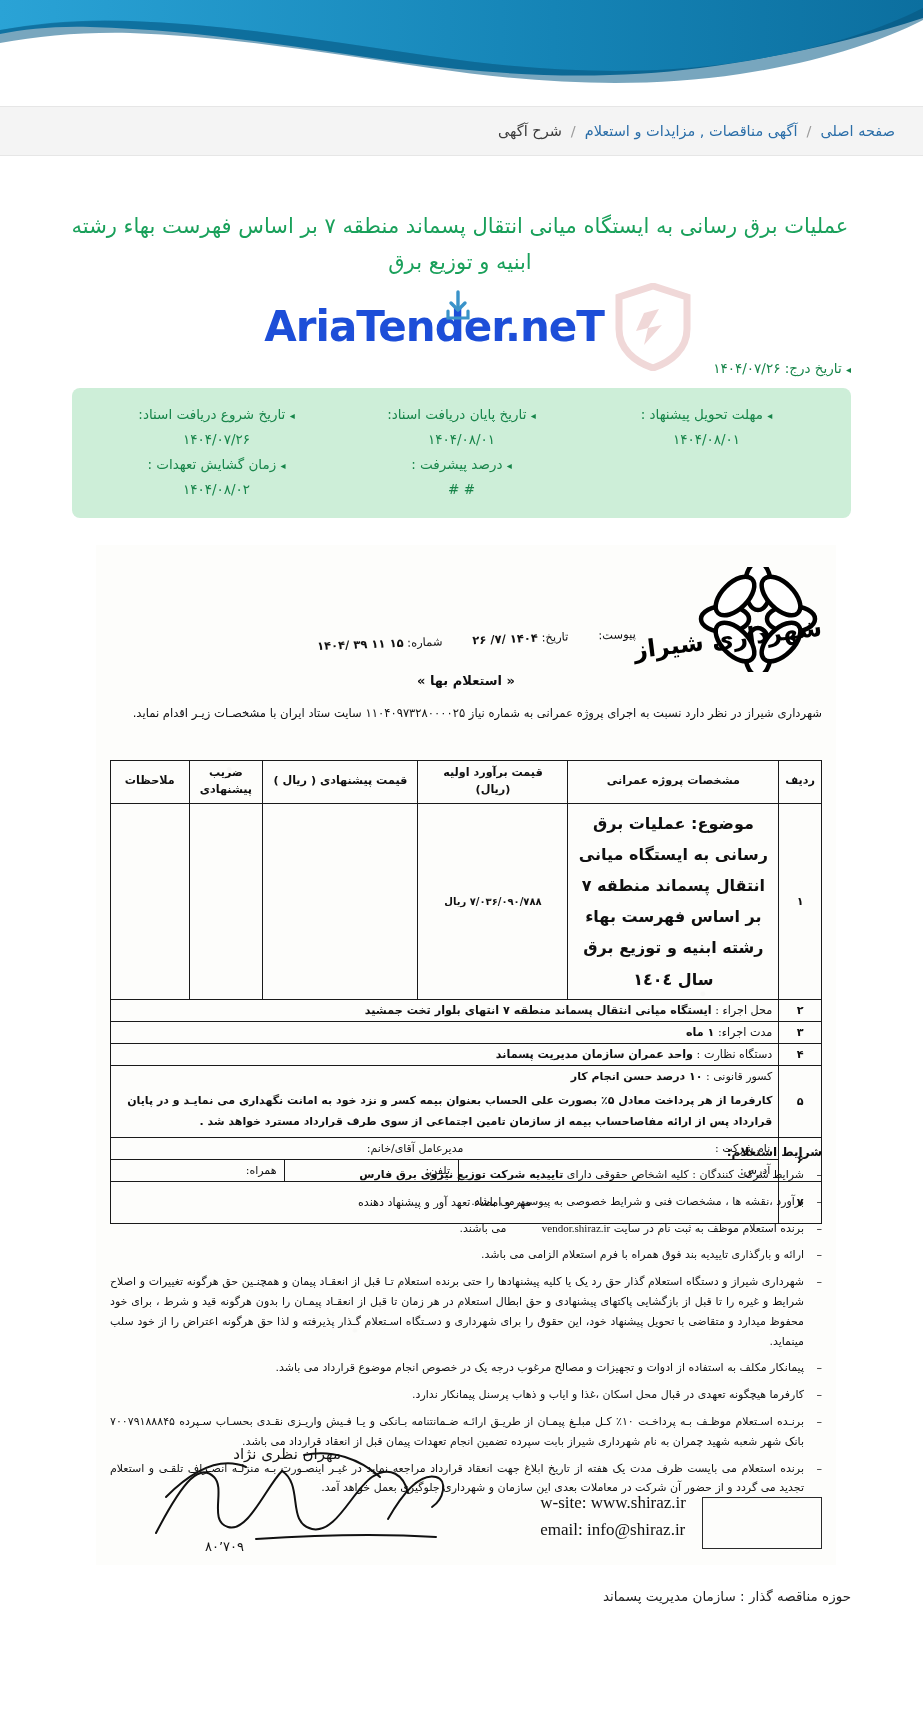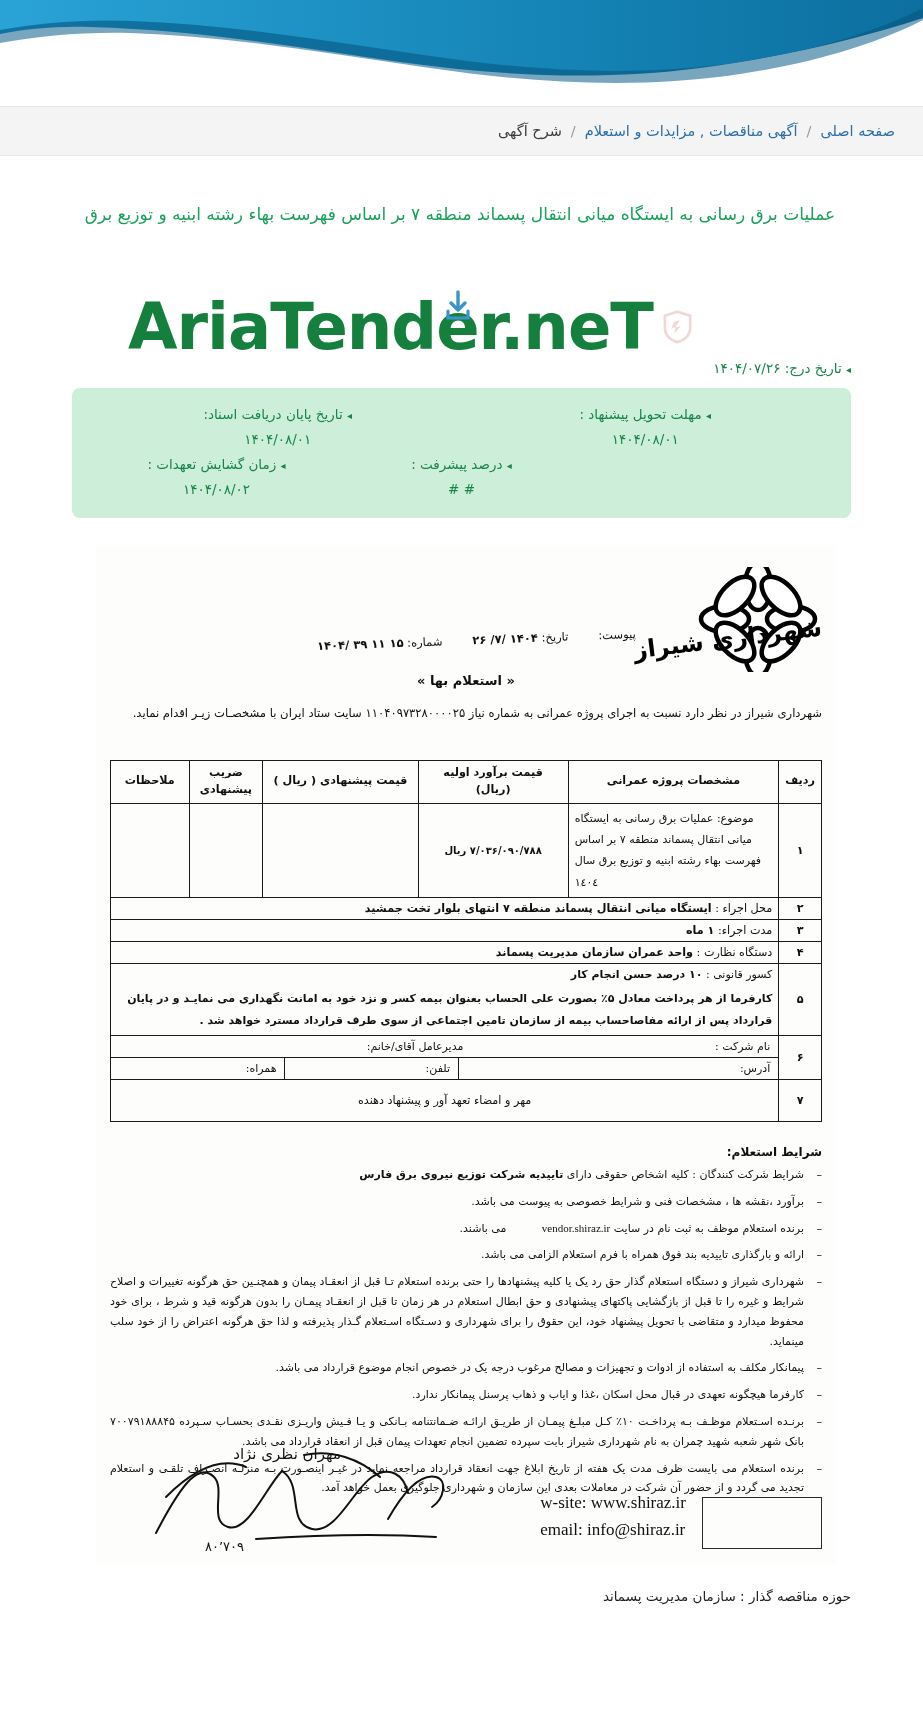--- a/index.html
+++ b/index.html
@@ -43,23 +43,23 @@
     align-items: center;
     gap: 7px;
   }
   .crumb { color:#2b6ea8; cursor:pointer; }
   .crumb.last { color:#3a3a3a; }
   .crumb-sep { color:#9b9b9b; padding: 0 2px; }
 
   
   .ann-title {
     position: absolute;
-    top: 200px; left: 60px; width: 800px;
+    top: 209px; left: 60px; width: 800px;
     text-align: center;
-    font-size: 17px;
+    font-size: 21px;
     line-height: 1.7;
     color: #19a05a;
     font-weight: 400;
     direction: rtl;
   }
 
   
   .dl-btn {
     position: absolute;
     top: 288px; left: 440px;
@@ -72,23 +72,23 @@
     position: absolute;
     top: 282px; left: 92px;
     width: 600px; height: 90px;
     display: flex; align-items: center; gap: 10px;
     pointer-events: none;
     user-select: none;
   }
   .wm-shield { opacity: 1; }
   .wm-text {
     font-family: "DejaVu Sans", sans-serif;
-    font-size: 64px;
+    font-size: 42px;
     font-weight: 700;
-    color: #15803d;
+    color: #1d4ed8;
     letter-spacing: -1px;
     line-height: 1;
     margin-left: 36px;
   }
 
   
   .insert-date {
     position: absolute;
     top: 360px; right: 72px;
     font-size: 13.5px;
@@ -202,21 +202,21 @@
     text-align: center;
     line-height: 1.5;
     font-size: 11.2px;
   }
   .c-radif { width: 34px; text-align:center; font-weight:700; }
   .c-spec  { width: 215px; }
   .c-est   { width: 152px; text-align:center; }
   .c-prop  { width: 158px; }
   .c-coef  { width: 74px; }
   .c-note  { width: 79px; }
-  .spec-cell { line-height: 1.95; text-align: left; font-weight: 400; font-size: 11px;}
+  .spec-cell { line-height: 1.95; text-align: center; font-weight: 700; font-size: 16px;}
   .est-cell  { font-weight: 700; font-size: 10px; letter-spacing:.3px;}
   .wide-cell { text-align: right; padding-right: 10px; }
   .wide-cell .bold { font-weight: 700; }
   .r5-note { line-height: 1.95; font-weight: 700; font-size: 11px; }
   .r5-head { font-size: 11px; }
   .subrow-flex { display: flex; }
   .subrow-flex > div { border-left: 1px solid #1a1a1a; padding: 4px 8px; }
   .subrow-flex > div:last-child { border-left: none; }
 
   
@@ -334,20 +334,27 @@
       </span>
       <span class="val">۱۴۰۴/۰۸/۰۱</span>
     </div>
     <div class="date-cell">
       <span class="lbl">
         <span class="tri">◂</span>
         <span>تاریخ پایان دریافت اسناد:</span>
       </span>
       <span class="val">۱۴۰۴/۰۸/۰۱</span>
     </div>
+    <div class="date-cell">
+      <span class="lbl">
+        <span class="tri">◂</span>
+        <span>تاریخ شروع دریافت اسناد:</span>
+      </span>
+      <span class="val">۱۴۰۴/۰۷/۲۶</span>
+    </div>
   </div>
 
   <div class="dates-row">
     <div class="date-cell"></div>
     <div class="date-cell">
       <span class="lbl">
         <span class="tri">◂</span>
         <span>درصد پیشرفت :</span>
       </span>
       <span class="val"># #</span>

